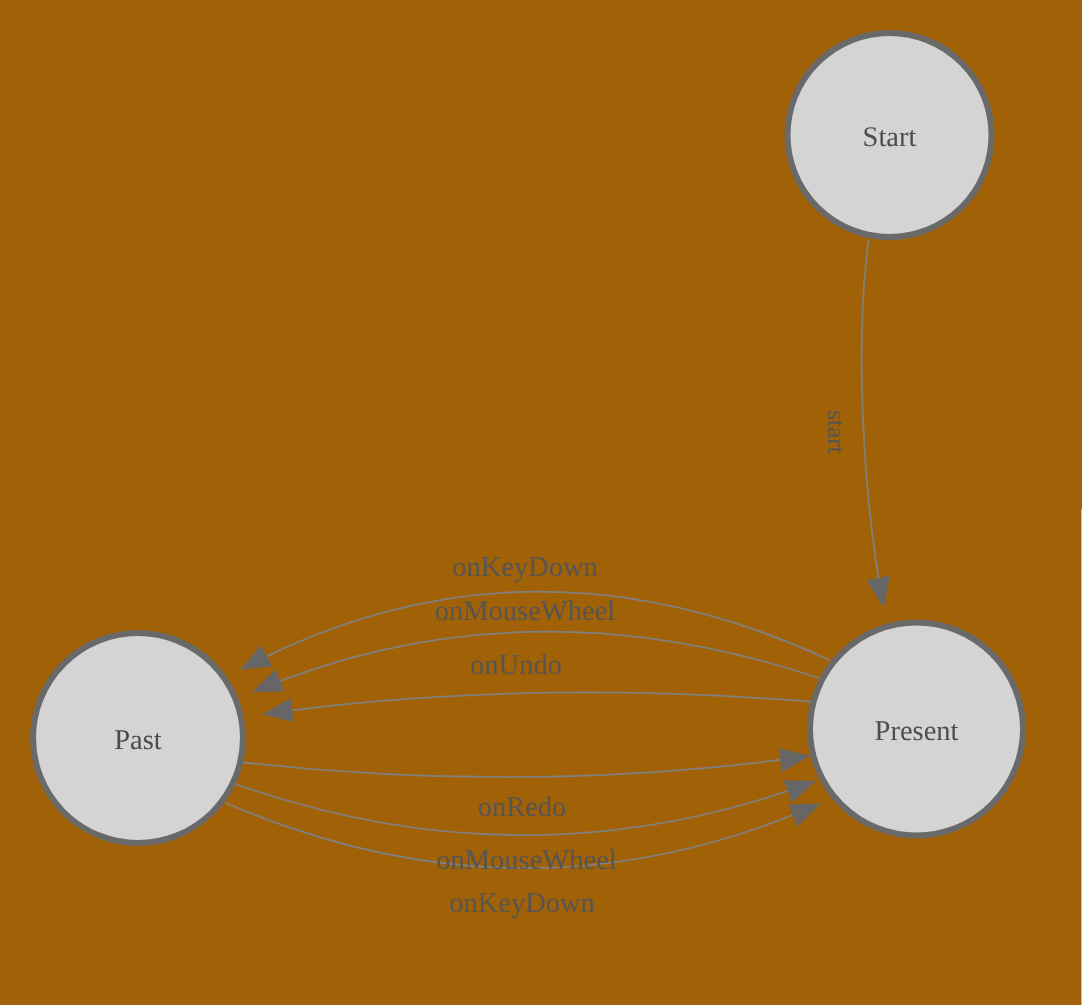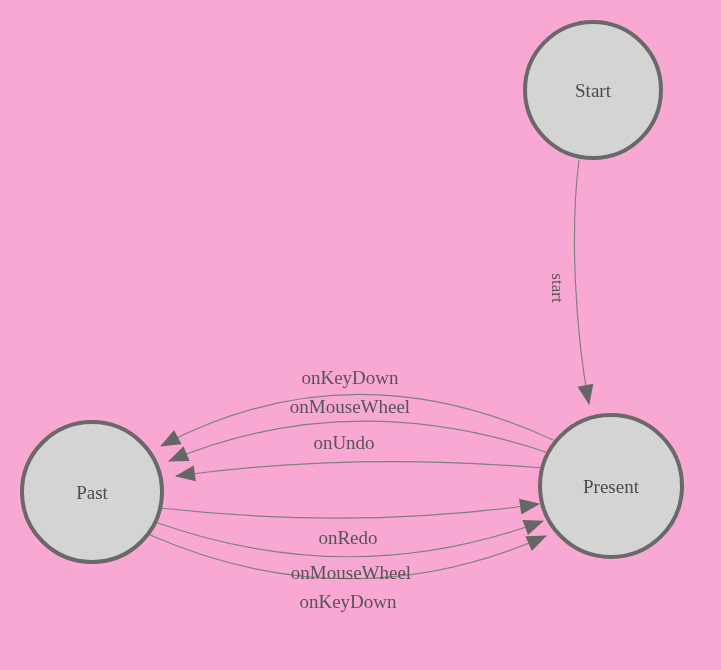--- a/index.html
+++ b/index.html
@@ -7,21 +7,21 @@
     padding: 0;
     background: #ffffff;
     width: 721px;
     height: 670px;
     overflow: hidden;
   }
   .canvas {
     position: relative;
     width: 721px;
     height: 670px;
-    background: #f9a8d4;
+    background: #a16207;
   }
   svg {
     display: block;
   }
   .state-circle {
     fill: #d4d4d4;
     stroke: #696969;
     stroke-width: 4px;
   }
   .edge-path {

